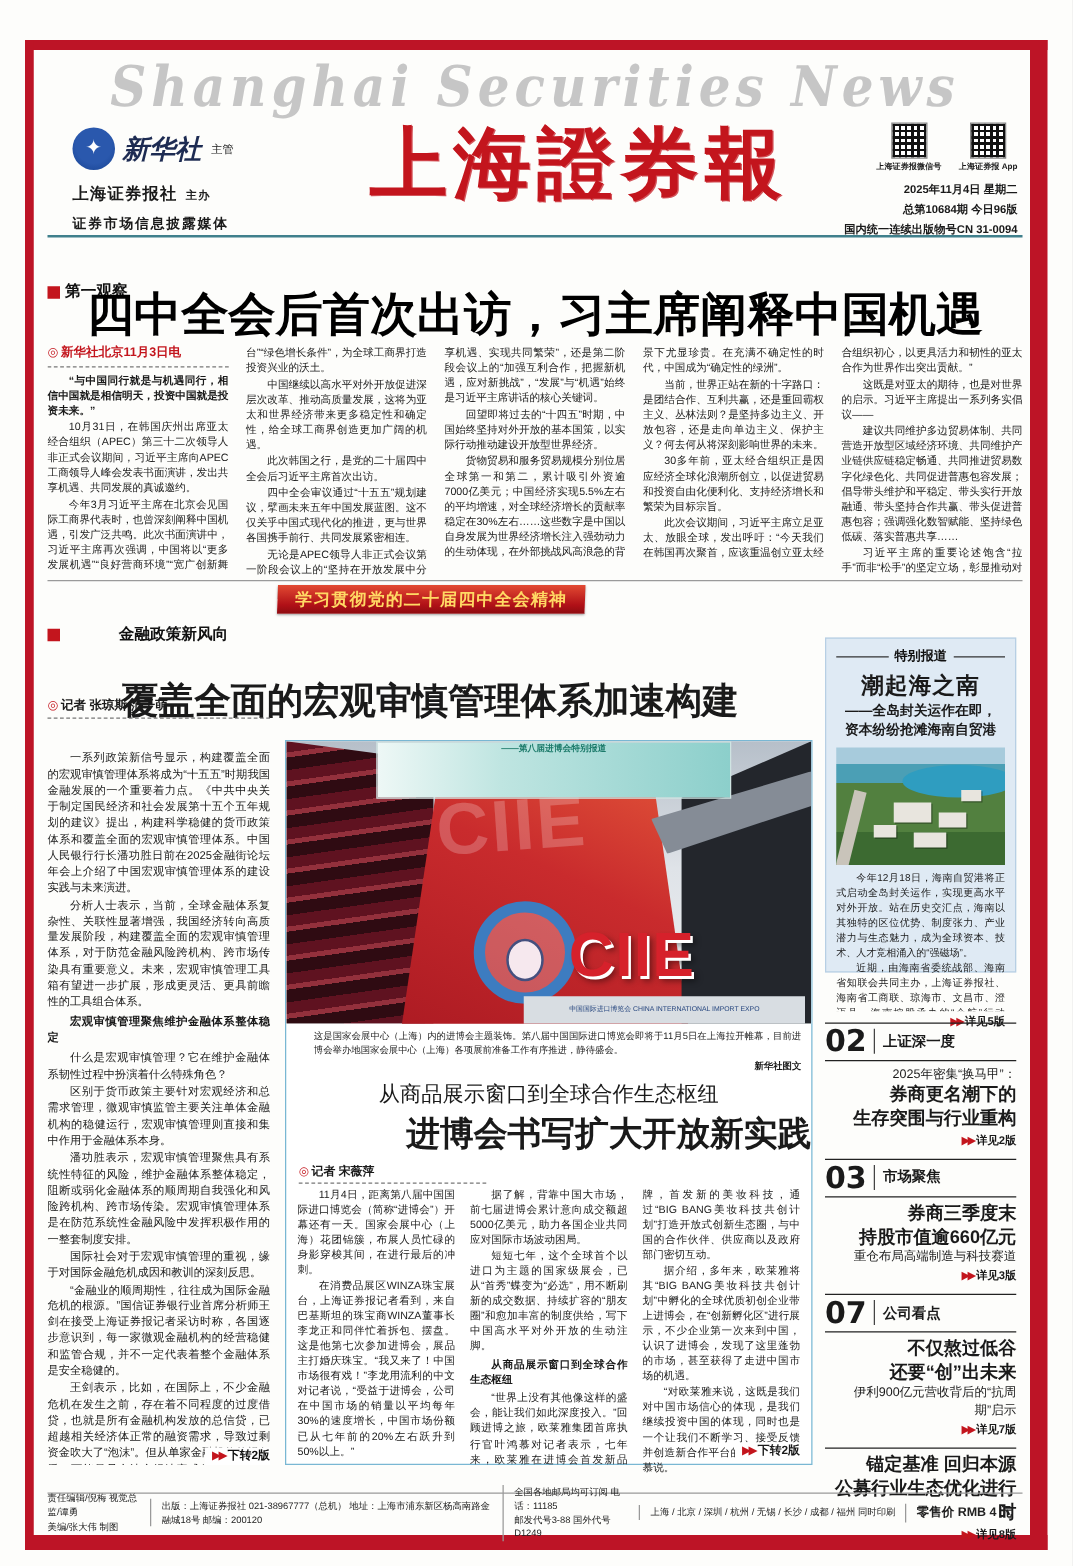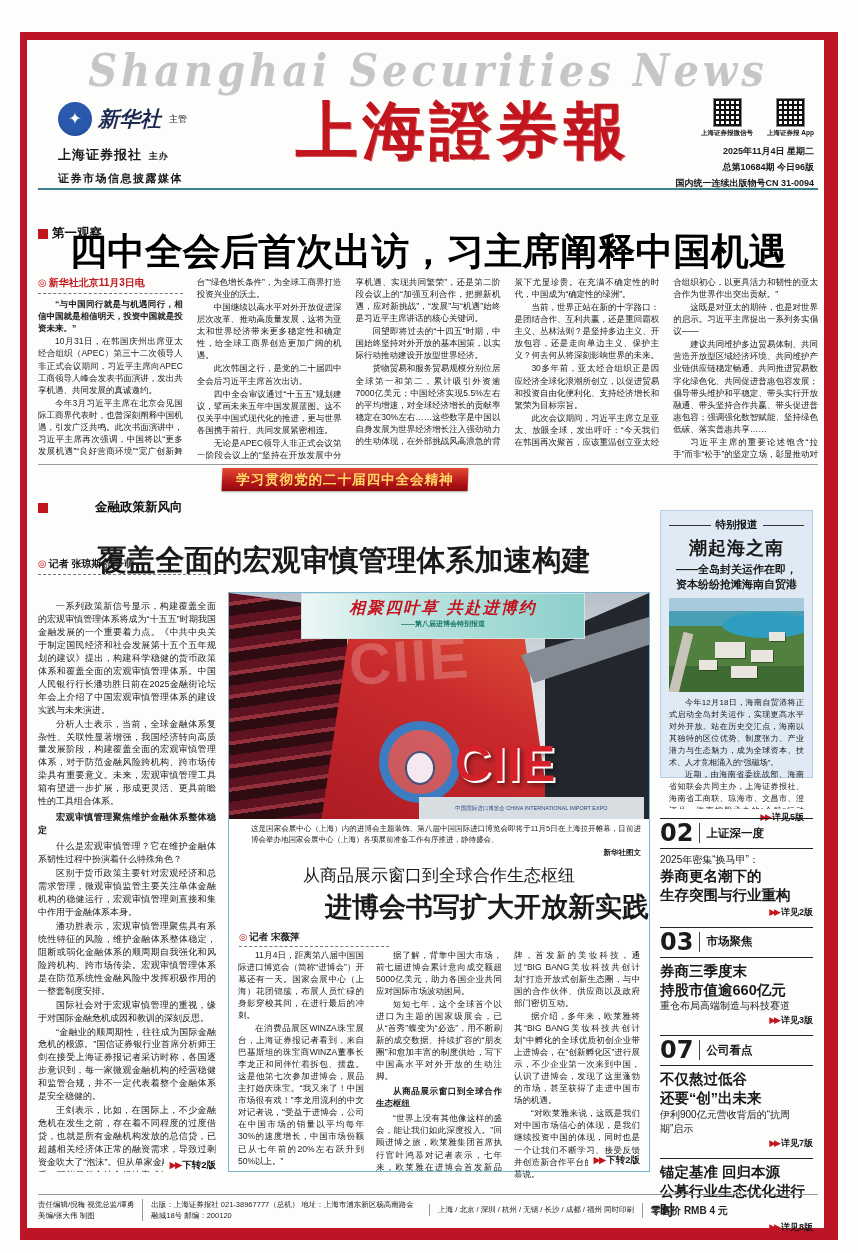--- a/index.html
+++ b/index.html
@@ -130,21 +130,21 @@
   .sp-text p{margin:0;text-indent:2em;}
   .sp-jump{text-align:right;font-size:9px;font-weight:bold;margin-top:2px;}
 
   .idx{position:absolute;left:660px;top:818px;width:153px;}
   .idx-item{border-top:1.5px solid #222;margin-bottom:4px;}
   .idx-head{display:flex;align-items:center;gap:6px;border-bottom:1px solid #222;padding:2px 0 3px;}
   .idx-num{font-size:24px;font-weight:700;font-family:"DejaVu Sans",sans-serif;line-height:1;}
   .idx-sep{width:1px;height:20px;background:#444;}
   .idx-cat{font-size:11.5px;font-weight:bold;}
   .idx-lines{padding:4px 0 1px;}
-  .idx-lines div{font-size:10px;line-height:1.4;}
+  .idx-lines div{font-size:10px;line-height:1.4;text-align:right;}
   .idx-lines div.b{font-size:14.5px;font-weight:900;line-height:1.3;}
   .idx-jump{text-align:right;font-size:9px;font-weight:bold;padding-bottom:4px;}
 
   
   .footer{position:absolute;left:38px;top:1194px;width:780px;height:30px;border-top:1px solid #999;
      display:flex;align-items:center;font-size:7.5px;color:#222;}
   .fcell{padding:0 8px;border-left:1px solid #999;line-height:1.5;}
   .fcell:first-child{border-left:none;padding-left:0;}
   .fcell.price{font-size:10px;font-weight:bold;white-space:nowrap;}
   .fcell.cities{white-space:nowrap;}
@@ -234,21 +234,20 @@
         <div class="wall-top-text">第八届中国国际进口博览会 THE 8TH CHINA INTERNATIONAL IMPORT EXPO</div>
         <div class="wall-ciie">CIIE</div>
       </div>
       <div class="bldg-right"></div>
       <div class="canopy"></div>
       <div class="logo8"></div>
       <div class="panda"></div>
       <div class="ciie3d">CIIE</div>
       <div class="pedestal">中国国际进口博览会 CHINA INTERNATIONAL IMPORT EXPO</div>
       <div class="photo-banner">
-        <div class="pb-title">相聚四叶草 共赴进博约</div>
         <div class="pb-sub">——第八届进博会特别报道</div>
       </div>
     </div>
     <div class="caption">这是国家会展中心（上海）内的进博会主题装饰。第八届中国国际进口博览会即将于11月5日在上海拉开帷幕，目前进博会举办地国家会展中心（上海）各项展前准备工作有序推进，静待盛会。</div>
     <div class="credit">新华社图文</div>
     <div class="ciie-kicker">从商品展示窗口到全球合作生态枢纽</div>
     <div class="ciie-headline">进博会书写扩大开放新实践</div>
     <div class="ciie-byline">
       <span class="dot">◎</span><span>记者 宋薇萍</span>
     </div>
@@ -342,17 +341,21 @@
       </div>
     </div>
   </div>
 
   <div class="footer">
     <div class="fcell">
       <div>责任编辑/倪梅 视觉总监/谭勇</div>
       <div>美编/张大伟 制图</div>
     </div>
     <div class="fcell" style="max-width:270px;">出版：上海证券报社 021-38967777（总机） 地址：上海市浦东新区杨高南路金融城18号 邮编：200120</div>
+    <div class="fcell">
+      <div>全国各地邮局均可订阅 电话：11185</div>
+      <div>邮发代号3-88 国外代号D1249</div>
+    </div>
     <div class="fcell cities">上海 / 北京 / 深圳 / 杭州 / 无锡 / 长沙 / 成都 / 福州 同时印刷</div>
     <div class="fcell price">零售价 RMB 4 元</div>
   </div>
 
 </div>
 
 </body></html>

